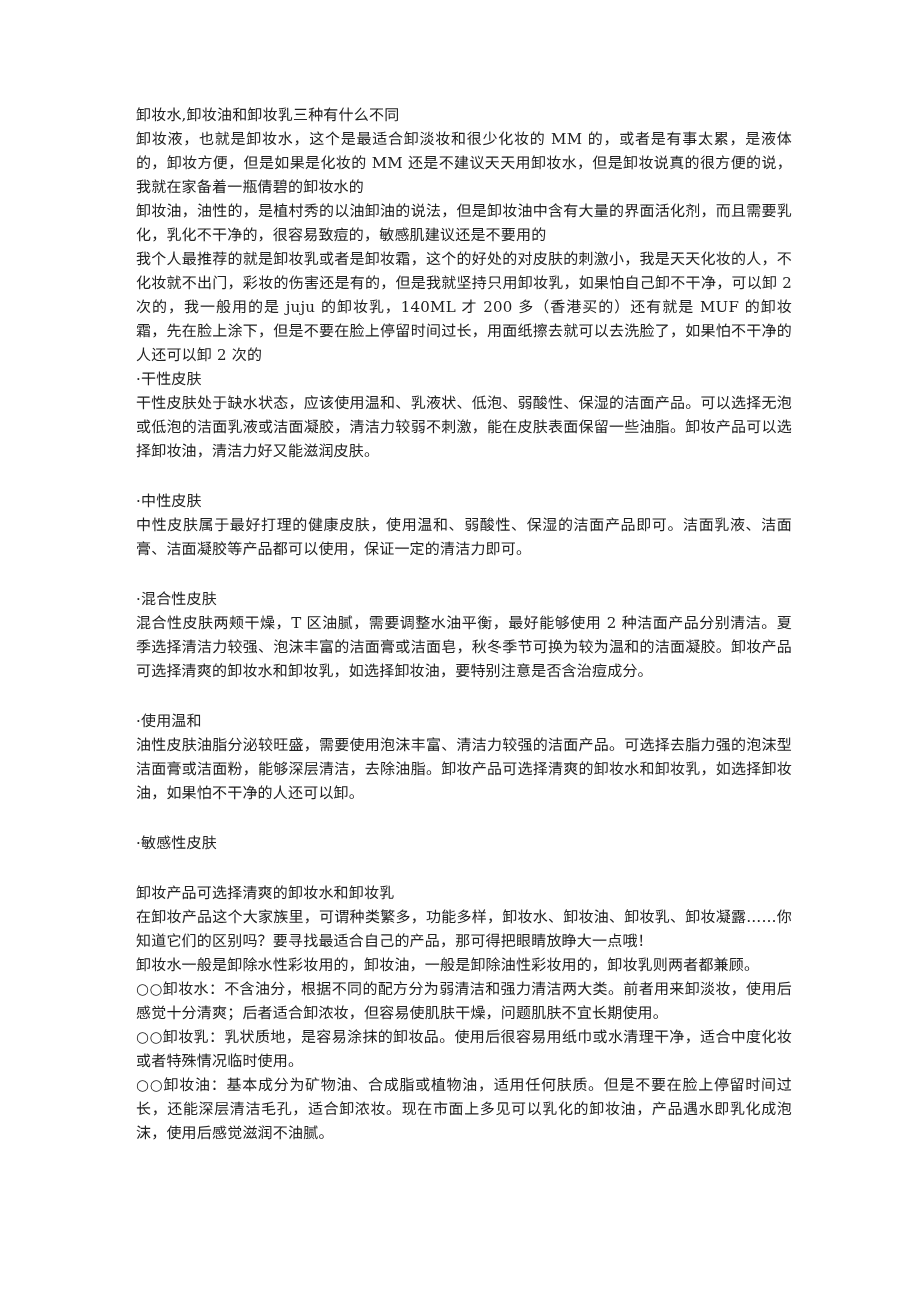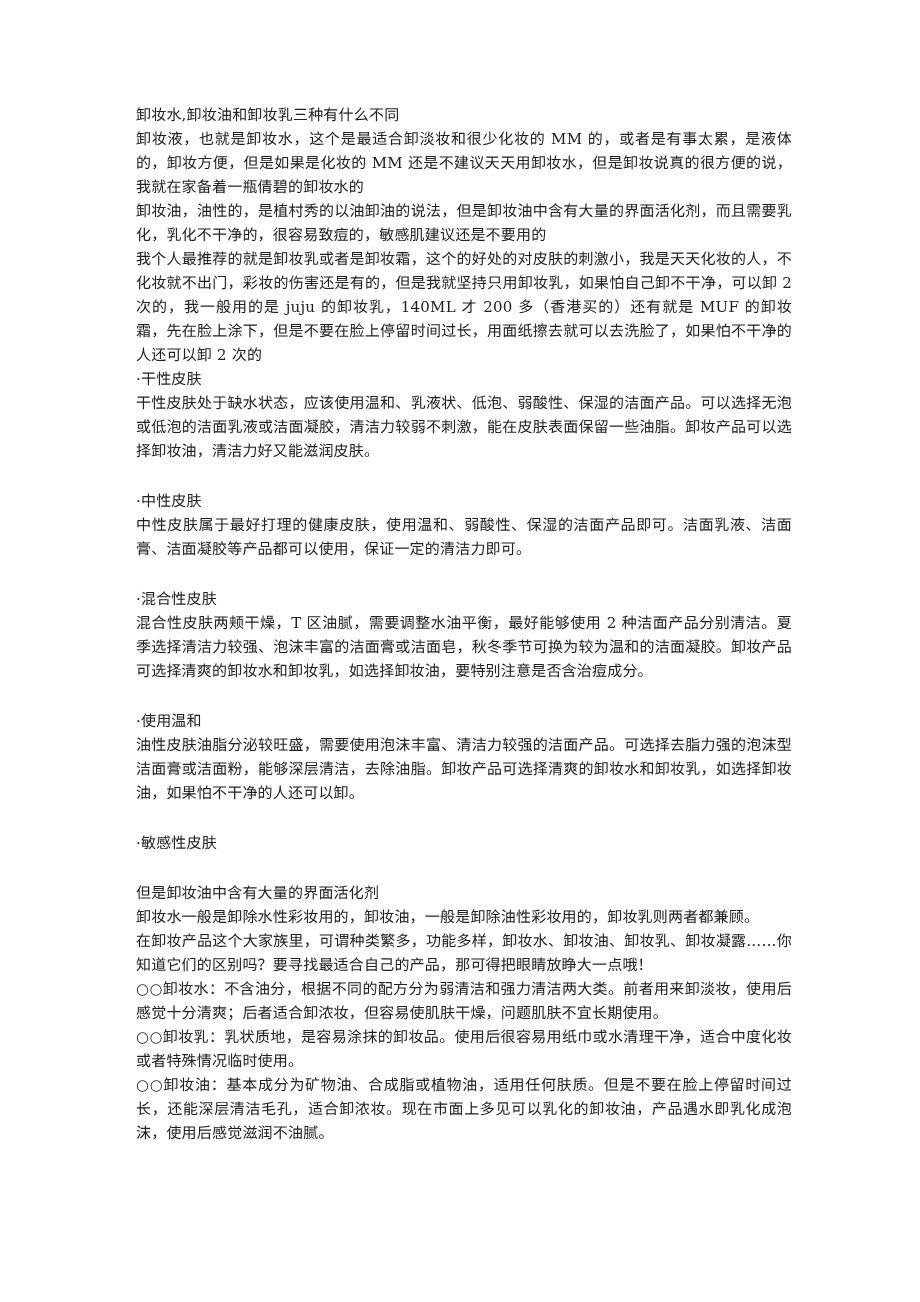--- a/index.html
+++ b/index.html
@@ -57,20 +57,20 @@
       <div class="line para">中性皮肤属于最好打理的健康皮肤，使用温和、弱酸性、保湿的洁面产品即可。洁面乳液、洁面膏、洁面凝胶等产品都可以使用，保证一定的清洁力即可。</div>
       <div class="line blank"></div>
       <div class="line heading">·混合性皮肤</div>
       <div class="line para">混合性皮肤两颊干燥，T 区油腻，需要调整水油平衡，最好能够使用 2 种洁面产品分别清洁。夏季选择清洁力较强、泡沫丰富的洁面膏或洁面皂，秋冬季节可换为较为温和的洁面凝胶。卸妆产品可选择清爽的卸妆水和卸妆乳，如选择卸妆油，要特别注意是否含治痘成分。</div>
       <div class="line blank"></div>
       <div class="line heading">·使用温和</div>
       <div class="line para">油性皮肤油脂分泌较旺盛，需要使用泡沫丰富、清洁力较强的洁面产品。可选择去脂力强的泡沫型洁面膏或洁面粉，能够深层清洁，去除油脂。卸妆产品可选择清爽的卸妆水和卸妆乳，如选择卸妆油，如果怕不干净的人还可以卸。</div>
       <div class="line blank"></div>
       <div class="line heading">·敏感性皮肤</div>
       <div class="line blank"></div>
-      <div class="line para">但是卸妆油中含有大量的界面活化剂</div>
+      <div class="line para">卸妆产品可选择清爽的卸妆水和卸妆乳</div>
+      <div class="line para">在卸妆产品这个大家族里，可谓种类繁多，功能多样，卸妆水、卸妆油、卸妆乳、卸妆凝露……你知道它们的区别吗？要寻找最适合自己的产品，那可得把眼睛放睁大一点哦！</div>
       <div class="line para">卸妆水一般是卸除水性彩妆用的，卸妆油，一般是卸除油性彩妆用的，卸妆乳则两者都兼顾。</div>
-      <div class="line para">在卸妆产品这个大家族里，可谓种类繁多，功能多样，卸妆水、卸妆油、卸妆乳、卸妆凝露……你知道它们的区别吗？要寻找最适合自己的产品，那可得把眼睛放睁大一点哦！</div>
       <div class="line para">○○卸妆水：不含油分，根据不同的配方分为弱清洁和强力清洁两大类。前者用来卸淡妆，使用后感觉十分清爽；后者适合卸浓妆，但容易使肌肤干燥，问题肌肤不宜长期使用。</div>
       <div class="line para">○○卸妆乳：乳状质地，是容易涂抹的卸妆品。使用后很容易用纸巾或水清理干净，适合中度化妆或者特殊情况临时使用。</div>
       <div class="line para">○○卸妆油：基本成分为矿物油、合成脂或植物油，适用任何肤质。但是不要在脸上停留时间过长，还能深层清洁毛孔，适合卸浓妆。现在市面上多见可以乳化的卸妆油，产品遇水即乳化成泡沫，使用后感觉滋润不油腻。</div>
     </div>
 </div>
 
 </body></html>

